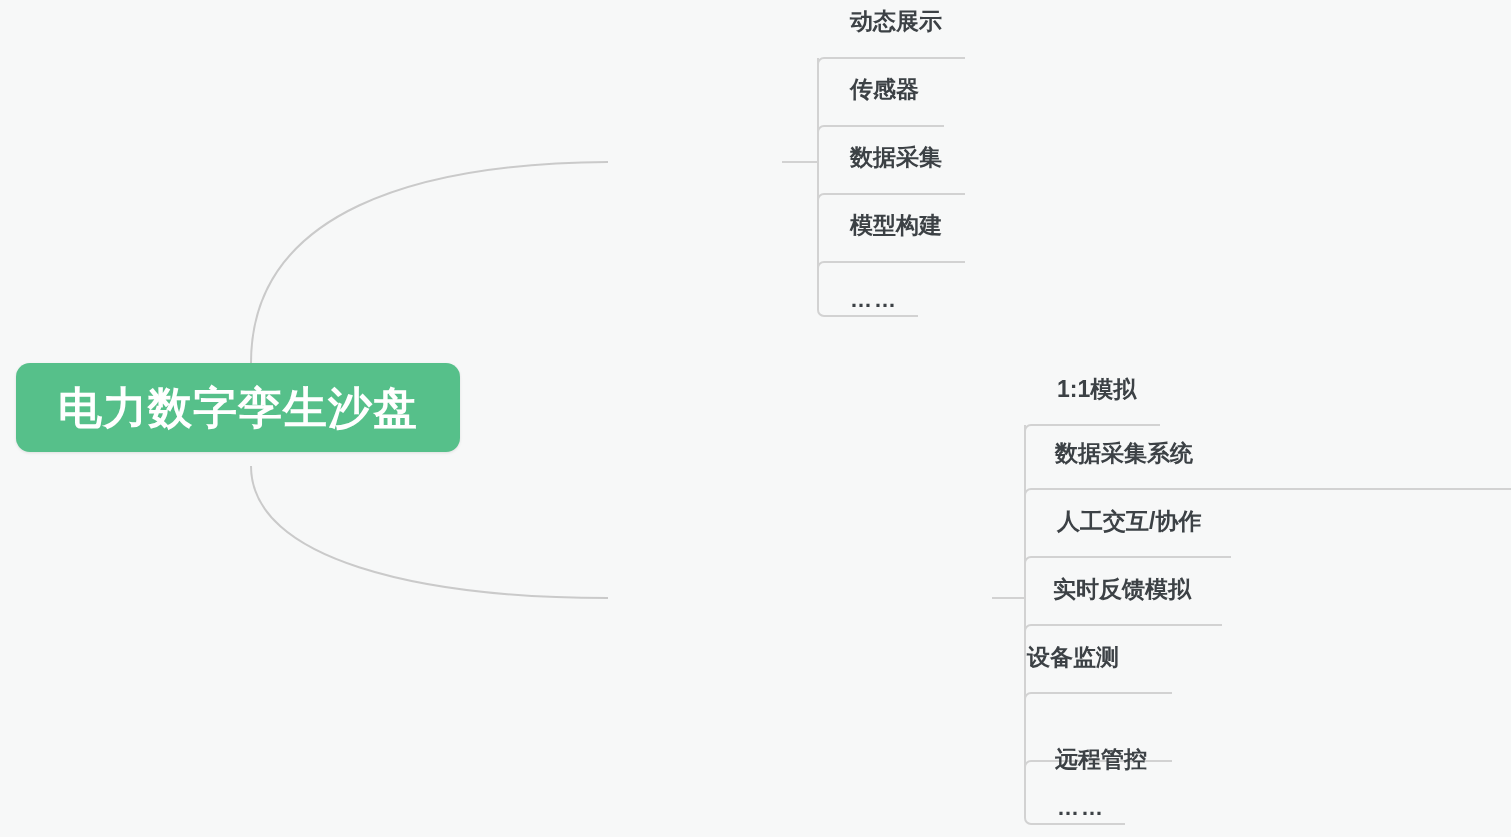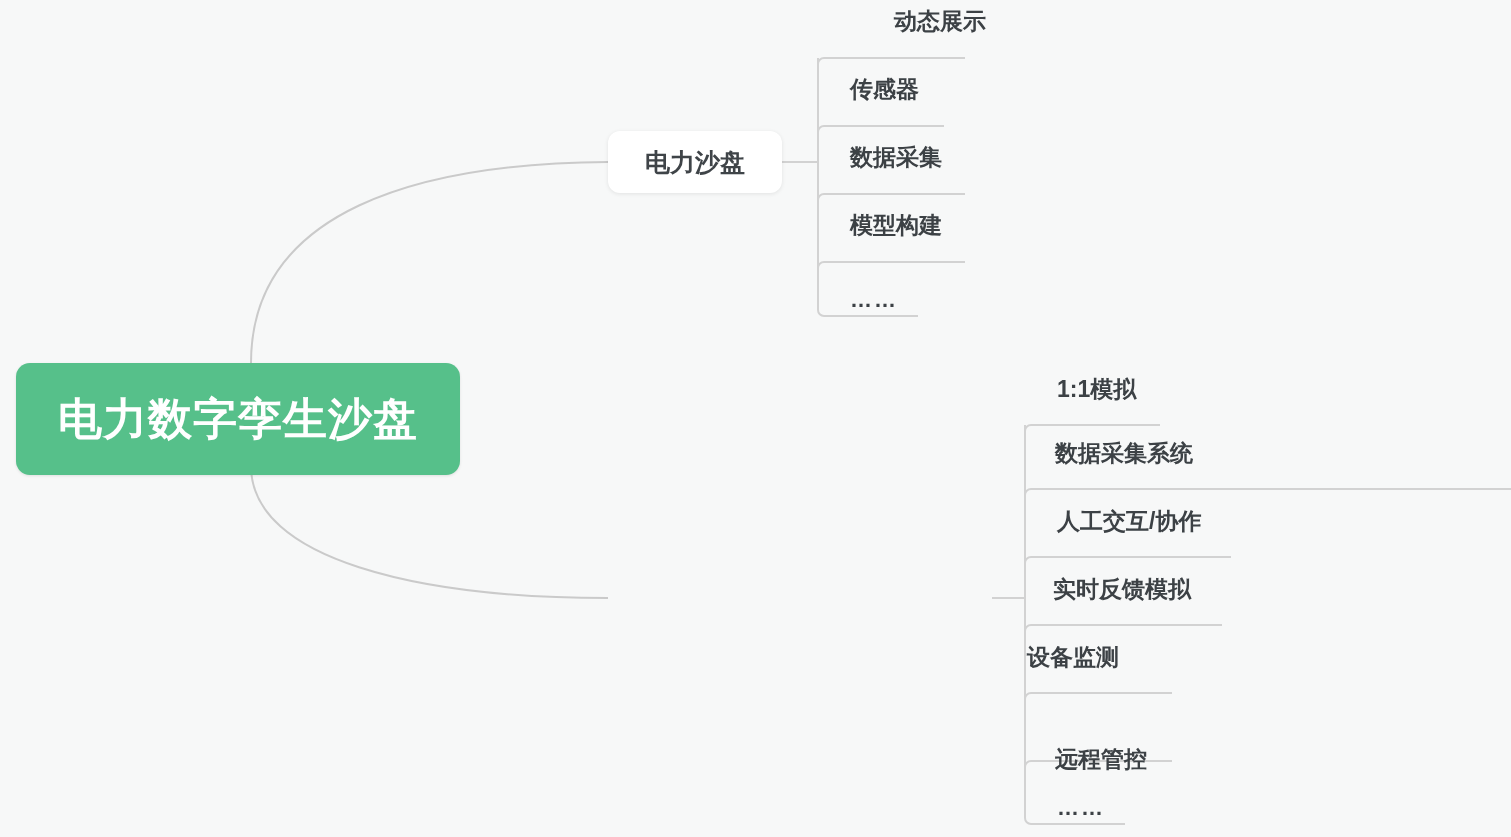--- a/index.html
+++ b/index.html
@@ -32,21 +32,21 @@
   .node {
     position: absolute;
     box-sizing: border-box;
     white-space: nowrap;
   }
   
   .root-node {
     left: 16px;
     top: 363px;
     width: 444px;
-    height: 112px;
+    height: 89px;
     background: #56c08a;
     border-radius: 14px;
     display: flex;
     align-items: center;
     justify-content: center;
     box-shadow: 0 1px 3px rgba(0,0,0,0.10);
   }
   .root-label {
     color: #ffffff;
     font-size: 44px;
@@ -137,25 +137,22 @@
     <path class="edge-path-thin" d="M 1025,631 A 6,6 0 0 1 1031,625 L 1222,625"></path>
     <path class="edge-path-thin" d="M 1025,699 A 6,6 0 0 1 1031,693 L 1172,693"></path>
     <path class="edge-path-thin" d="M 1025,767 A 6,6 0 0 1 1031,761 L 1172,761"></path>
     <path class="edge-path-thin" d="M 1025,818 A 6,6 0 0 0 1031,824 L 1125,824"></path>
   </svg>
 
   <div class="node root-node">
     <span class="root-label">电力数字孪生沙盘</span>
   </div>
 
-  <div class="node branch-node" id="branch-1">
-    <span class="branch-label">电力沙盘</span>
-  </div>
 
-  <div class="node leaf-node" style="left:850px; top:10px;margin-left:44px;">
+  <div class="node leaf-node" style="left:850px; top:10px;">
     <span class="leaf-label">动态展示</span>
   </div>
   <div class="node leaf-node" style="left:850px; top:78px;">
     <span class="leaf-label">传感器</span>
   </div>
   <div class="node leaf-node" style="left:850px; top:146px;">
     <span class="leaf-label">数据采集</span>
   </div>
   <div class="node leaf-node" style="left:850px; top:214px;">
     <span class="leaf-label">模型构建</span>

